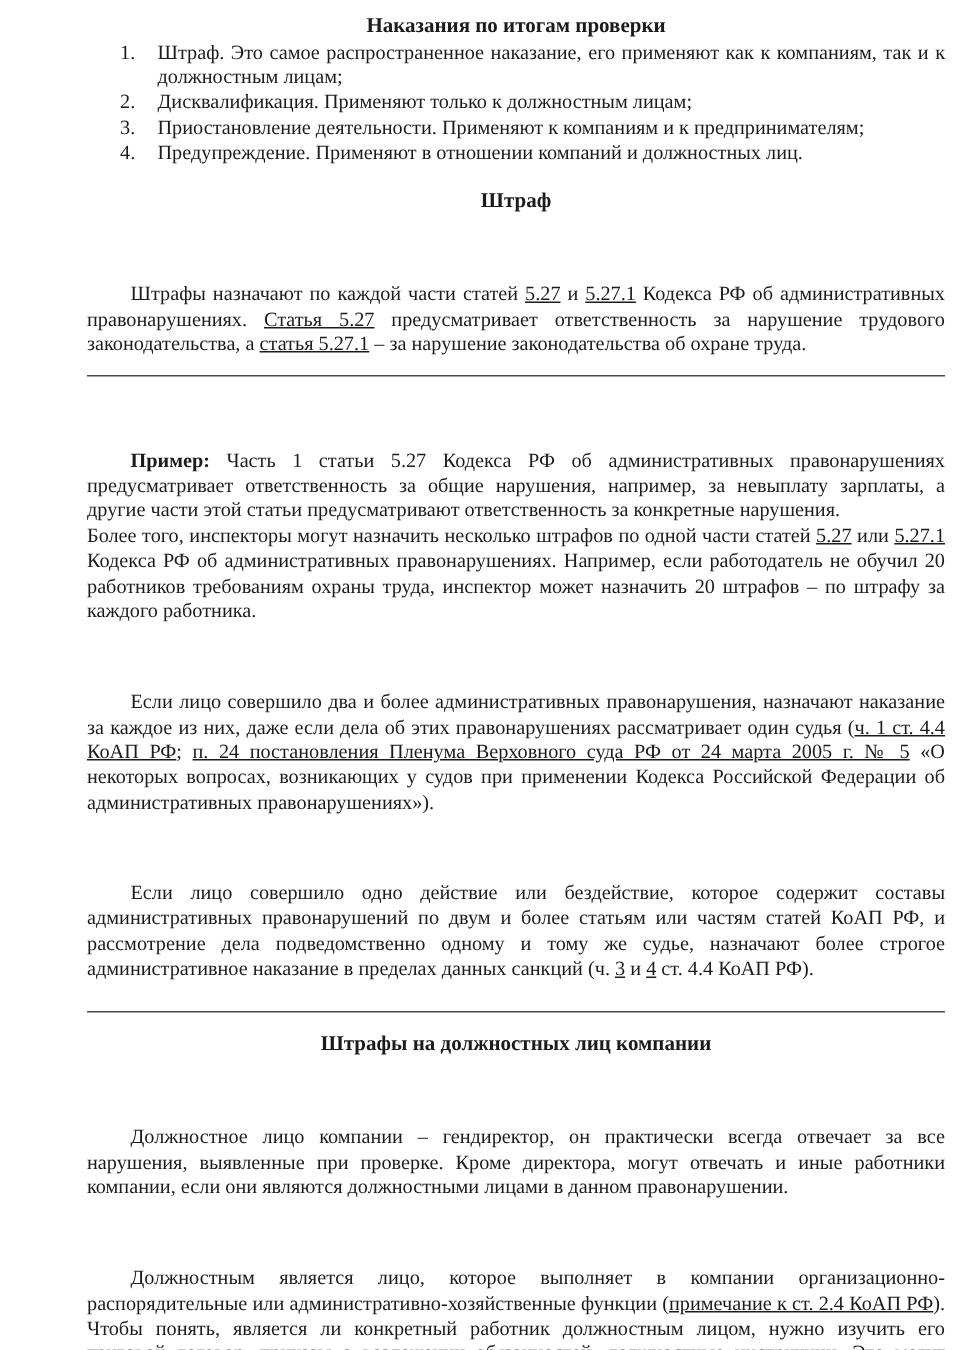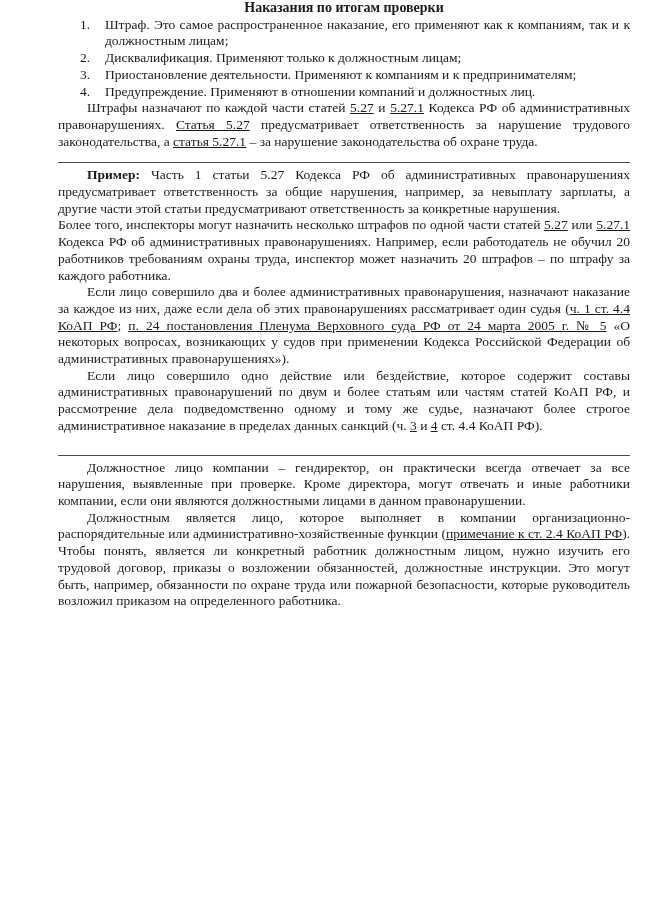--- a/index.html
+++ b/index.html
@@ -5,35 +5,35 @@
   html, body { margin: 0; padding: 0; }
   body {
     width: 652px; height: 900px; overflow: hidden;
     background: #ffffff;
     font-family: "Liberation Serif", "DejaVu Serif", serif;
     color: #1b1b1b;
   }
   .page {
     box-sizing: border-box;
     width: 652px; height: 900px;
-    padding: 0 22px 0 58px;
+    padding: 10px 22px 0 58px;
     font-size: 13.5px;
     line-height: 16.7px;
   }
   h1, h2 {
     font-size: 14px;
     font-weight: bold;
     text-align: center;
     margin: 0;
     line-height: 16.7px;
   }
   h2 { margin-top: 17px; }
   h2.after-sep { margin-top: 10px; }
   p { margin: 0; text-align: justify; }
-  p.indent { text-indent: 29px; }
+  p.indent { text-indent: 29px; margin-top: 44px; }
   p.noindent { text-indent: 0; }
   p.cut { text-align-last: justify; }
   ol.num-list {
     margin: 0;
     padding: 0 0 0 47px;
     list-style: none;
     counter-reset: n;
   }
   ol.num-list li {
     counter-increment: n;
@@ -68,31 +68,33 @@
   <h1>Наказания по итогам проверки</h1>
 
 
   <ol class="num-list">
     <li>Штраф. Это самое распространенное наказание, его применяют как к компаниям, так и к должностным лицам;</li>
     <li>Дисквалификация. Применяют только к должностным лицам;</li>
     <li>Приостановление деятельности. Применяют к компаниям и к предпринимателям;</li>
     <li>Предупреждение. Применяют в отношении компаний и должностных лиц.</li>
   </ol>
 
+  <h2>Штраф</h2>
 
   <p class="indent"><span>Штрафы назначают по каждой части статей </span><span class="u">5.27</span><span> и </span><span class="u">5.27.1</span><span> Кодекса РФ об административных правонарушениях. </span><span class="u">Статья 5.27</span><span> предусматривает ответственность за нарушение трудового законодательства, а </span><span class="u">статья 5.27.1</span><span> – за нарушение законодательства об охране труда.</span></p>
 
   <div class="sep"></div>
 
   <p class="indent"><span class="b">Пример:</span><span> Часть 1 статьи 5.27 Кодекса РФ об административных правонарушениях предусматривает ответственность за общие нарушения, например, за невыплату зарплаты, а другие части этой статьи предусматривают ответственность за конкретные нарушения.</span></p>
   <p class="noindent"><span>Более того, инспекторы могут назначить несколько штрафов по одной части статей </span><span class="u">5.27</span><span> или </span><span class="u">5.27.1</span><span> Кодекса РФ об административных правонарушениях. Например, если работодатель не обучил 20 работников требованиям охраны труда, инспектор может назначить 20 штрафов – по штрафу за каждого работника.</span></p>
   <p class="indent"><span>Если лицо совершило два и более административных правонарушения, назначают наказание за каждое из них, даже если дела об этих правонарушениях рассматривает один судья (</span><span class="u">ч. 1 ст. 4.4 КоАП РФ</span><span>; </span><span class="u">п. 24 постановления Пленума Верховного суда РФ от 24 марта 2005 г. № 5</span><span> «О некоторых вопросах, возникающих у судов при применении Кодекса Российской Федерации об административных правонарушениях»).</span></p>
   <p class="indent"><span>Если лицо совершило одно действие или бездействие, которое содержит составы административных правонарушений по двум и более статьям или частям статей КоАП РФ, и рассмотрение дела подведомственно одному и тому же судье, назначают более строгое административное наказание в пределах данных санкций (ч. </span><span class="u">3</span><span> и </span><span class="u">4</span><span> ст. 4.4 КоАП РФ).</span></p>
 
   <div class="sep gap-before"></div>
 
+  <h2 class="after-sep">Штрафы на должностных лиц компании</h2>
 
   <p class="indent"><span>Должностное лицо компании – гендиректор, он практически всегда отвечает за все нарушения, выявленные при проверке. Кроме директора, могут отвечать и иные работники компании, если они являются должностными лицами в данном правонарушении.</span></p>
   <p class="indent"><span>Должностным является лицо, которое выполняет в компании организационно-распорядительные или административно-хозяйственные функции (</span><span class="u">примечание к ст. 2.4 КоАП РФ</span><span>). Чтобы понять, является ли конкретный работник должностным лицом, нужно изучить его трудовой договор, приказы о возложении обязанностей, должностные инструкции. Это могут быть, например, обязанности по охране труда или пожарной безопасности, которые руководитель возложил приказом на определенного работника.</span></p>
 
 
 
 </div>
 
 </body></html>

